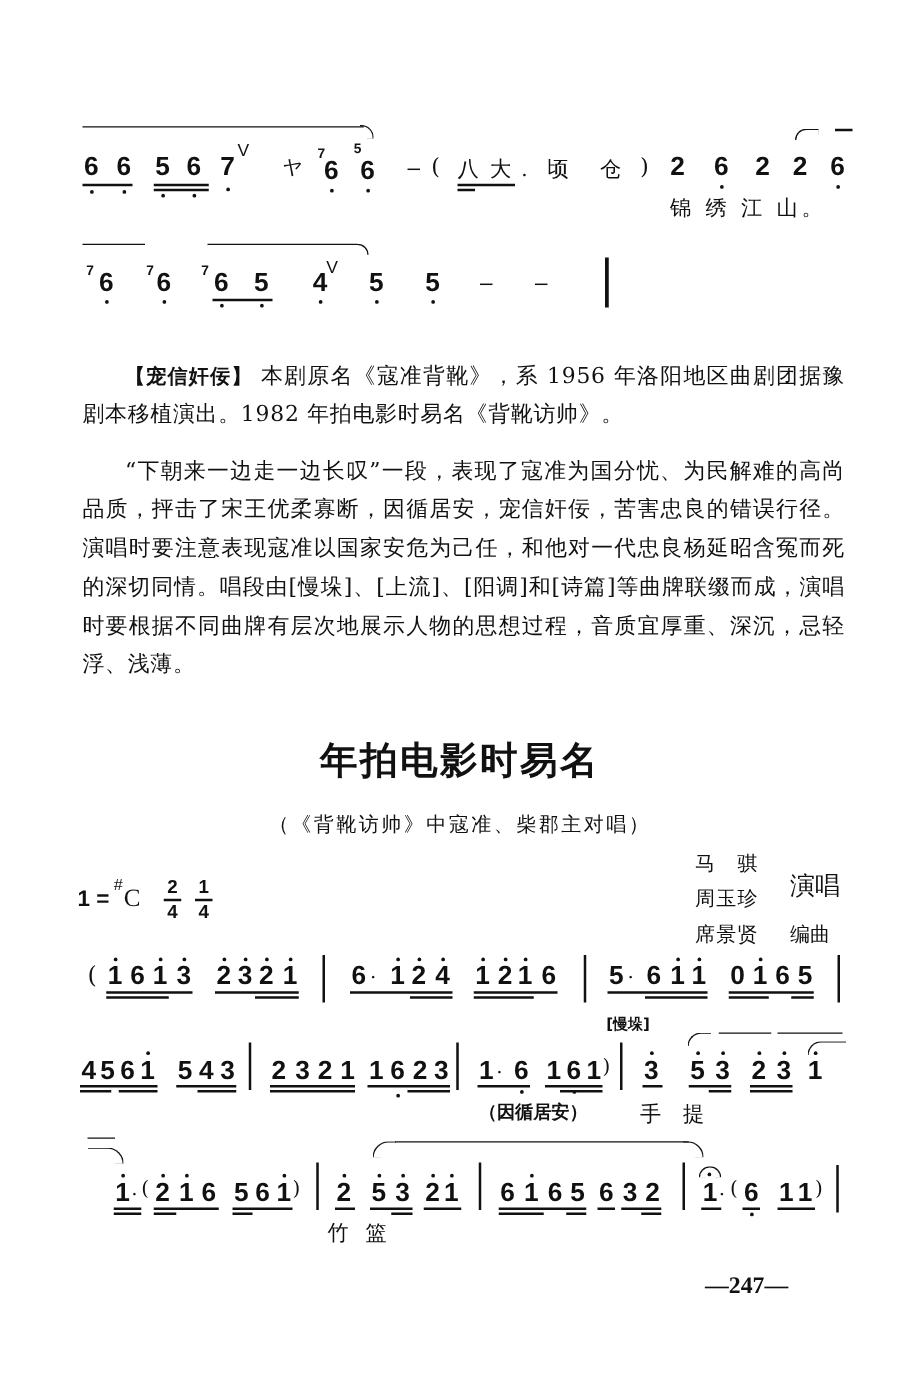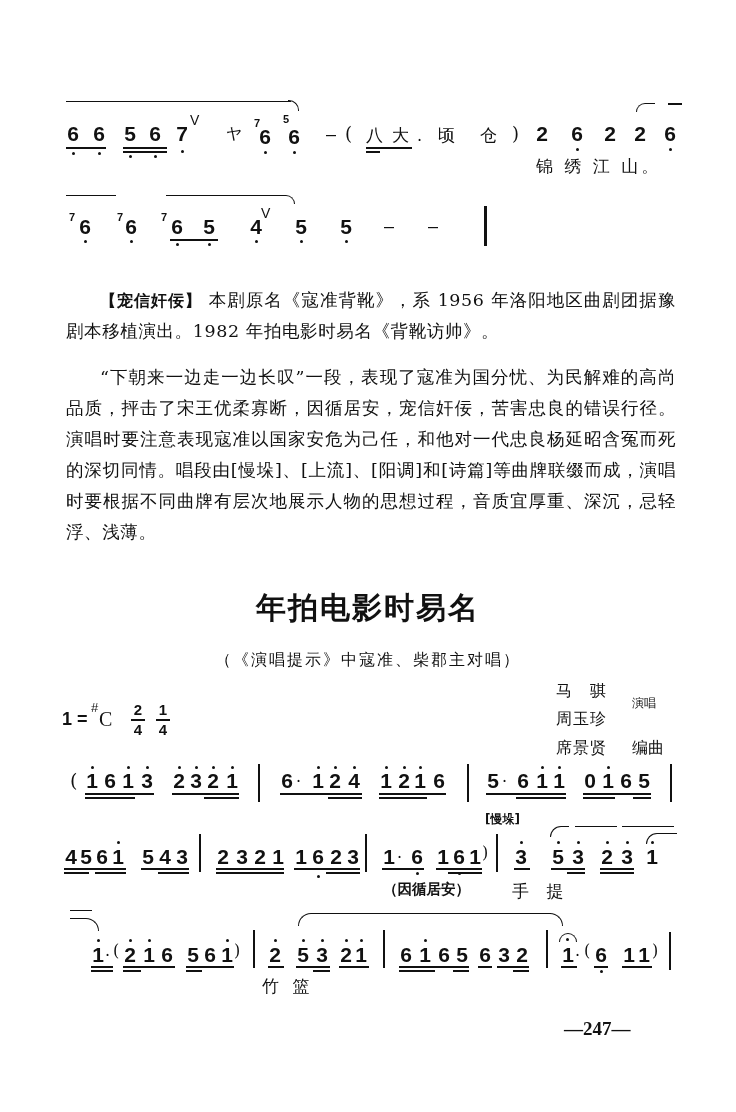--- a/index.html
+++ b/index.html
@@ -107,38 +107,38 @@
 
 <div>
   <div class="para" style="top:285px; text-indent:34px;">
     <span style="font-weight:bold; font-family:'DejaVu Sans',sans-serif; font-size:16px;">【宠信奸佞】</span>
     <span>本剧原名《寇准背靴》，系 1956 年洛阳地区曲剧团据豫剧本移植演出。1982 年拍电影时易名《背靴访帅》。</span>
   </div>
   <div class="para" style="top:362px; text-indent:34px;">“下朝来一边走一边长叹”一段，表现了寇准为国分忧、为民解难的高尚品质，抨击了宋王优柔寡断，因循居安，宠信奸佞，苦害忠良的错误行径。演唱时要注意表现寇准以国家安危为己任，和他对一代忠良杨延昭含冤而死的深切同情。唱段由[慢垛]、[上流]、[阳调]和[诗篇]等曲牌联缀而成，演唱时要根据不同曲牌有层次地展示人物的思想过程，音质宜厚重、深沉，忌轻浮、浅薄。</div>
 </div>
 
 <div class="abs" style="left:0; top:588px; width:736px; text-align:center; font-family:'DejaVu Sans',sans-serif; font-weight:bold; font-size:30px; letter-spacing:2px;">年拍电影时易名</div>
-<div class="abs" style="left:0; top:650px; width:736px; text-align:center; font-size:16px; letter-spacing:2px;">（《演唱提示》中寇准、柴郡主对唱）</div>
+<div class="abs" style="left:0; top:650px; width:736px; text-align:center; font-size:16px; letter-spacing:2px;">（《背靴访帅》中寇准、柴郡主对唱）</div>
 
 <div>
   <span class="abs" style="left:62px; top:709px; font-family:'Liberation Sans',sans-serif; font-weight:bold; font-size:18px;">1 =</span>
   <span class="abs" style="left:91px; top:700px; font-family:'Liberation Sans',sans-serif; font-size:13px;">#</span>
   <span class="abs" style="left:99px; top:708px; font-family:'Liberation Serif',serif; font-size:20px;">C</span>
   <span class="n" style="left:131px; top:699px; font-size:15px;">2</span>
   <div class="ln" style="left:131px; top:719px; width:14px;"></div>
   <span class="n" style="left:131px; top:719px; font-size:15px;">4</span>
   <span class="n" style="left:156px; top:699px; font-size:15px;">1</span>
   <div class="ln" style="left:156px; top:719px; width:14px;"></div>
   <span class="n" style="left:156px; top:719px; font-size:15px;">4</span>
 </div>
 
 <div>
   <span class="abs" style="left:556px; top:681px; font-size:16px; letter-spacing:1px;">马　骐</span>
   <span class="abs" style="left:556px; top:709px; font-size:16px; letter-spacing:1px;">周玉珍</span>
-  <span class="abs" style="left:632px; top:695px; font-size:12px;text-align:center;">演唱</span>
+  <span class="abs" style="left:632px; top:695px; font-size:20px;text-align:center;">演唱</span>
   <span class="abs" style="left:556px; top:738px; font-size:16px; letter-spacing:1px;">席景贤</span>
   <span class="abs" style="left:632px; top:738px; font-size:16px;">编曲</span>
 </div>
 
 <div>
   <span class="abs" style="left:70px; top:769px; font-size:19px;">(</span>
   <span class="n" style="left:85px; top:770px;">1</span>
   <span class="n" style="left:103px; top:770px;">6</span>
   <span class="n" style="left:121px; top:770px;">1</span>
   <span class="n" style="left:140px; top:770px;">3</span>

